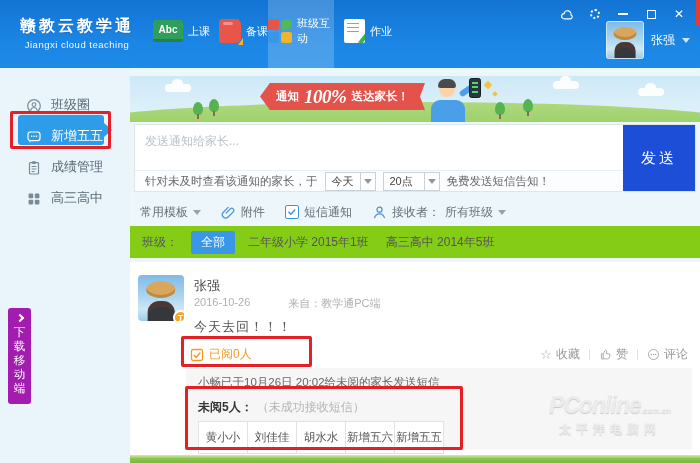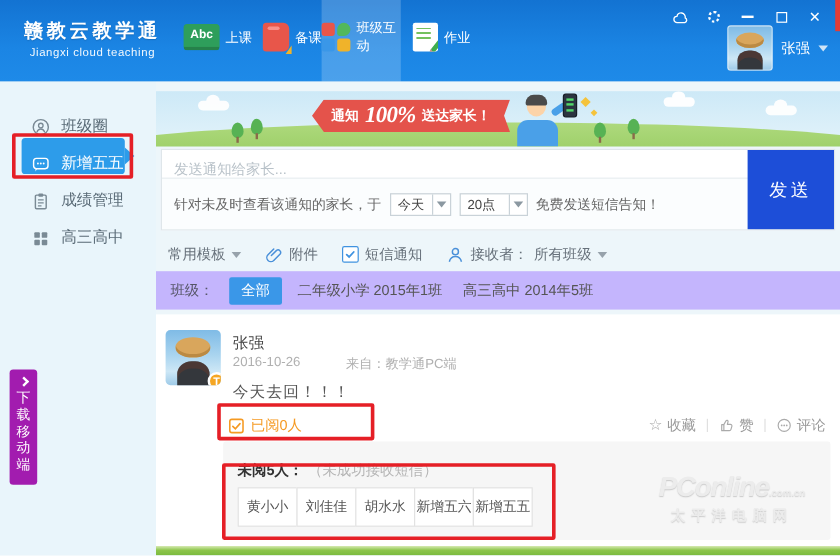--- a/index.html
+++ b/index.html
@@ -99,40 +99,40 @@
   .man .arm { position:absolute; right:8px; top:8px; width:14px; height:6px; background:#4aa0e8; border-radius:3px; transform:rotate(-35deg); }
   .man .phone { position:absolute; right:0; top:-2px; width:12px; height:20px; background:#2b3440; border:1px solid #171d26; border-radius:2.5px; }
   .man .phone i { display:block; width:6px; height:2px; background:#52d769; margin:2.5px auto 0; }
   .sparkle { position:absolute; width:6px; height:6px; background:#f5c33b; transform:rotate(45deg); }
 
   
   .compose { position:absolute; left:4px; right:4px; top:56px; height:68px; background:#fff; border:1px solid #dfe6ea; }
   .compose-input { position:absolute; left:0; top:0; right:66px; height:42px; border:none; outline:none; resize:none;
     padding:8px 10px; font-size:12px; color:#444; font-family:inherit; }
   .compose-input::placeholder { color:#b9c2c9; }
-  .compose-opts { position:absolute; left:0; right:66px; bottom:0; height:43px; border-top:1px solid #e8eef1;
+  .compose-opts { position:absolute; left:0; right:66px; bottom:0; height:21px; border-top:1px solid #e8eef1;
     background:#fbfdfe; display:flex; align-items:center; gap:7px; padding:0 10px; font-size:11.5px; color:#666; }
   .mini-select { display:flex; align-items:center; height:19px; border:1px solid #c9d2d8; background:#fff; cursor:pointer; }
   .ms-val { padding:0 6px; font-size:11px; color:#444; white-space:nowrap; }
   .ms-caret { width:15px; align-self:stretch; border-left:1px solid #c9d2d8; display:flex; align-items:center; justify-content:center; }
   .ms-caret .tri { border-top-color:#8b98a1; }
   .sel-hour .ms-val { min-width:40px; }
   .send-btn { position:absolute; right:0; top:0; bottom:0; width:72px; background:#1d4ed8; color:#fff;
     font-size:15px; letter-spacing:3px; display:flex; align-items:center; justify-content:center; border:none; cursor:pointer; }
 
   
   .toolbar { position:absolute; left:10px; top:134px; height:20px; display:flex; align-items:center; gap:20px;
     font-size:12px; color:#66707a; }
   .tb-item { display:flex; align-items:center; gap:5px; cursor:pointer; }
   .tb-item .tri { border-top-color:#97a2ab; }
   .cbox { width:14px; height:14px; border:1.4px solid #3f92e0; border-radius:2px; background:#fff;
     display:flex; align-items:center; justify-content:center; }
 
   
-  .filter { position:absolute; left:0; right:0; top:158px; height:32px; background:#c4b5fd;
+  .filter { position:absolute; left:0; right:0; top:158px; height:32px; background:#84cc16;
     display:flex; align-items:center; gap:13px; padding-left:12px; font-size:12px; color:#556; }
   .chip { background:#3a97e8; color:#fff; padding:3px 10px; border-radius:2px; font-size:12px; cursor:pointer; }
   .class-opt { cursor:pointer; color:#555; }
   .class-opt + .class-opt { margin-left:4px; }
 
   
   .post { position:absolute; left:0; right:0; top:194px; bottom:8px; background:#fff; }
   .p-avatar { position:absolute; left:8px; top:13px; width:46px; height:46px; border-radius:4px; }
   .t-badge { position:absolute; right:-4px; bottom:-4px; width:15px; height:15px; background:#f5a623;
     border:2px solid #fff; border-radius:50%; color:#fff; font-size:9px; font-weight:bold;
@@ -423,20 +423,21 @@
             <circle cx="8" cy="8" r="6.2" fill="none" stroke="#aaa" stroke-width="1.2"></circle>
             <circle cx="5.4" cy="8" r=".9" fill="#aaa"></circle>
               <circle cx="8" cy="8" r=".9" fill="#aaa"></circle>
               <circle cx="10.6" cy="8" r=".9" fill="#aaa"></circle>
           </svg>
           <span>评论</span>
         </div>
       </div>
 
       <div class="sms-box">
+        <div class="sms-line">小畅已于10月26日 20:02给未阅的家长发送短信</div>
         <div class="unread-row">
           <span class="unread-label">未阅5人：</span>
           <span class="unread-note">（未成功接收短信）</span>
         </div>
         <div class="names-row">
           <span class="name-cell">黄小小</span>
           <span class="name-cell">刘佳佳</span>
           <span class="name-cell">胡水水</span>
           <span class="name-cell">新增五六</span>
           <span class="name-cell">新增五五</span>

